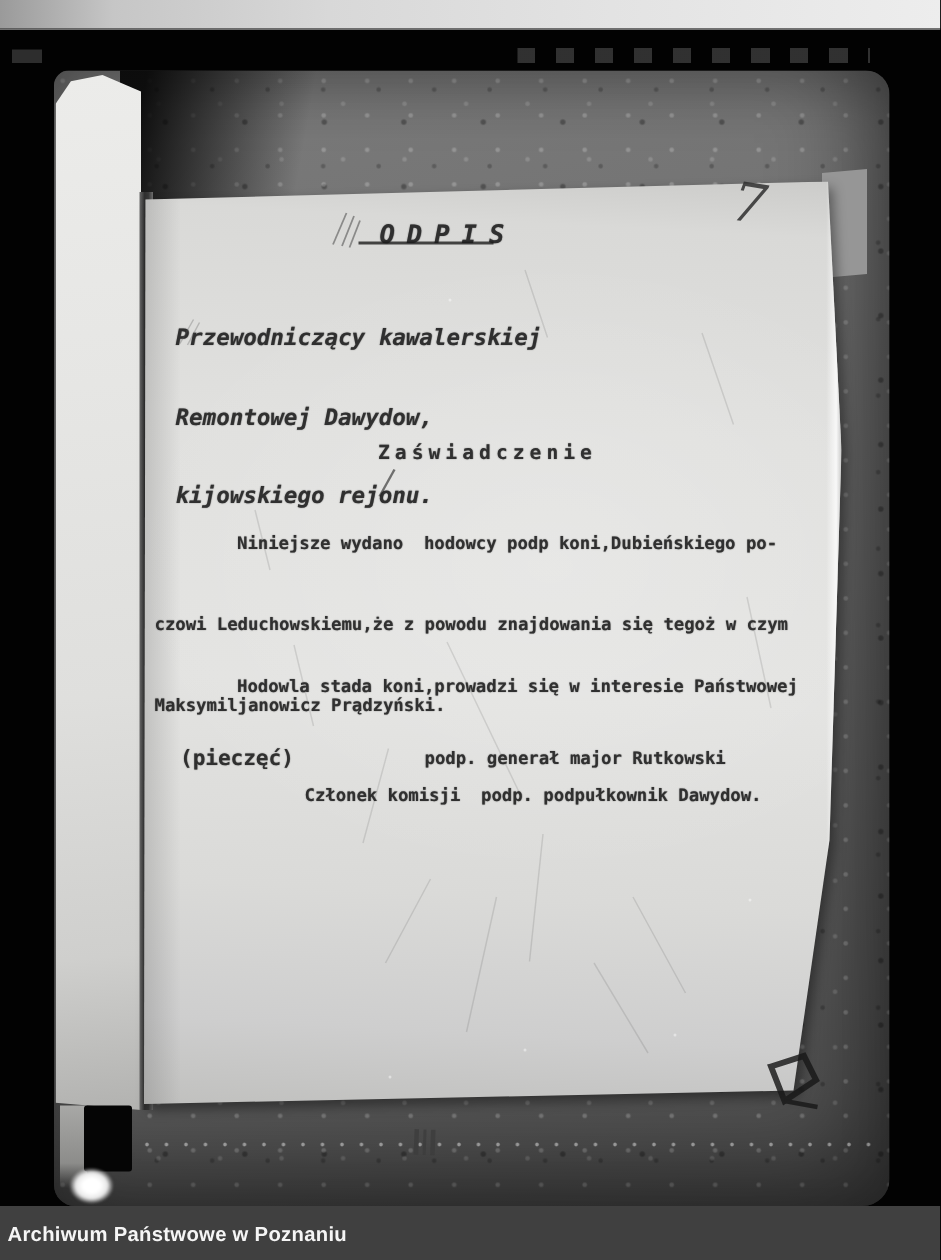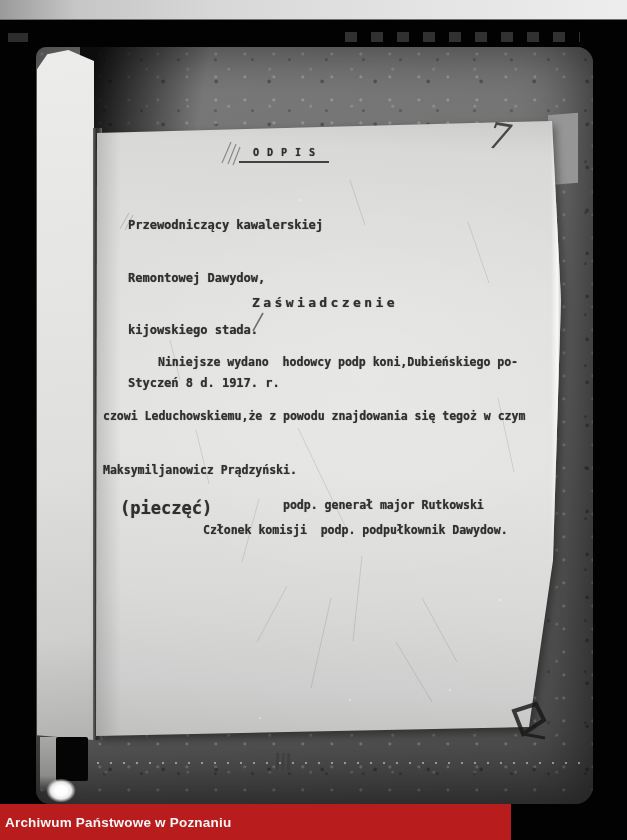--- a/index.html
+++ b/index.html
@@ -70,50 +70,50 @@
       linear-gradient(90deg,rgba(90,90,90,.28),transparent 6%),
       radial-gradient(420px 300px at 58% 42%,rgba(255,255,255,.20),transparent 70%),
       linear-gradient(183deg,#c9c9c7 0%,#d9d9d7 7%,#e0e0de 28%,#e3e3e1 55%,#dadad8 76%,#cecece 90%,#bfbfbd 100%);
   }
   
   .tw{
     position:absolute;color:#1d1d1d;white-space:pre;font-weight:bold;
     font-family:"DejaVu Sans Mono",monospace;opacity:.9;
     text-shadow:0 0 1px rgba(25,25,25,.55),.3px .3px 0 rgba(25,25,25,.3);
   }
-  .heading{left:253px;top:147px;font-size:10px;letter-spacing:8px;}
+  .heading{left:253px;top:147px;font-size:17px;letter-spacing:8px;font-style:italic;}
   .heading-underline{position:absolute;left:239px;top:161px;width:90px;height:2.4px;
     background:#1c1c1c;opacity:.8;}
-  .letterhead{left:128px;top:182px;font-size:12px;line-height:17.5px;}
+  .letterhead{left:117px;top:182px;font-size:15px;line-height:17.5px;font-style:italic;}
   .letterhead .indent{padding-left:37px;}
   .cert-title{left:252px;top:295px;font-size:13px;letter-spacing:3.4px;}
   .para{font-size:11.5px;line-height:18px;left:103px;}
   .para1{top:317px;}
   .para2{top:412px;}
   .para .first{padding-left:55px;}
-  .sig1-left{left:120px;top:498px;font-size:17px;}
+  .sig1-left{left:120px;top:498px;font-size:14px;}
   .sig1-right{left:283px;top:498px;font-size:11.5px;}
   .sig2{left:203px;top:523px;font-size:11.5px;}
   
   .hand-seven{
     position:absolute;left:488px;top:116px;font-family:"DejaVu Serif",serif;
     font-style:italic;font-size:36px;color:#2f2f2f;transform:rotate(9deg);opacity:.85;
   }
   .corner-mark{position:absolute;left:503px;top:697px;opacity:.82;}
   .tick-marks{position:absolute;left:276px;top:753px;transform:rotate(2deg);opacity:.75;}
   .tick-marks span{display:inline-block;width:2.5px;height:17px;background:#3c3c3c;margin-right:3px;}
   .notch-rect{position:absolute;left:56px;top:737px;width:32px;height:44px;background:#050505;border-radius:2px;}
   .white-blob{
     position:absolute;left:42px;top:775px;width:38px;height:31px;
     background:radial-gradient(closest-side,#ffffff 0 30%,#e8e8e8 55%,rgba(150,150,150,0) 78%);
     filter:blur(.6px);
   }
   .scratches{position:absolute;left:0;top:0;pointer-events:none;}
   
-  .bottom-bar{position:absolute;left:0;top:804px;width:511px;height:36px;background:#b91c1c;}
+  .bottom-bar{position:absolute;left:0;top:804px;width:627px;height:36px;background:#404040;}
   .bottom-bar-label{
     position:absolute;left:5px;top:11px;color:#f5f5f5;
     font-family:"Liberation Sans","DejaVu Sans",sans-serif;
     font-weight:bold;font-size:13.5px;letter-spacing:.2px;
   }
 </style>
 </head>
 <body>
 
 <div class="stage">
@@ -134,33 +134,33 @@
   <div class="paper-wrap">
     <div class="paper"></div>
   </div>
 
   <div class="tw heading">ODPIS</div>
   <div class="heading-underline"></div>
 
   <div class="tw letterhead">
     <div>Przewodniczący kawalerskiej</div>
     <div>Remontowej Dawydow,</div>
-    <div>kijowskiego stada.</div>
-    <div>Styczeń 8 d. 1917. r.</div>
+    <div>kijowskiego rejonu.</div>
   </div>
 
   <div class="tw cert-title">Zaświadczenie</div>
 
   <div class="tw para para1">
     <div class="first">Niniejsze wydano  hodowcy podp koni,Dubieńskiego po-</div>
     <div>czowi Leduchowskiemu,że z powodu znajdowania się tegoż w czym</div>
     <div>Maksymiljanowicz Prądzyński.</div>
   </div>
 
   <div class="tw para para2">
+    <div class="first">Hodowla stada koni,prowadzi się w interesie Państwowej</div>
   </div>
 
   <div class="tw sig1-left">(pieczęć)</div>
   <div class="tw sig1-right">podp. generał major Rutkowski</div>
   <div class="tw sig2">Członek komisji  podp. podpułkownik Dawydow.</div>
 
   <div class="hand-seven">7</div>
 
   <svg class="corner-mark" width="48" height="48">
     <path d="M11 14 L33 7 L41 23 L20 37 Z" fill="none" stroke="#181818" stroke-width="4"></path>

